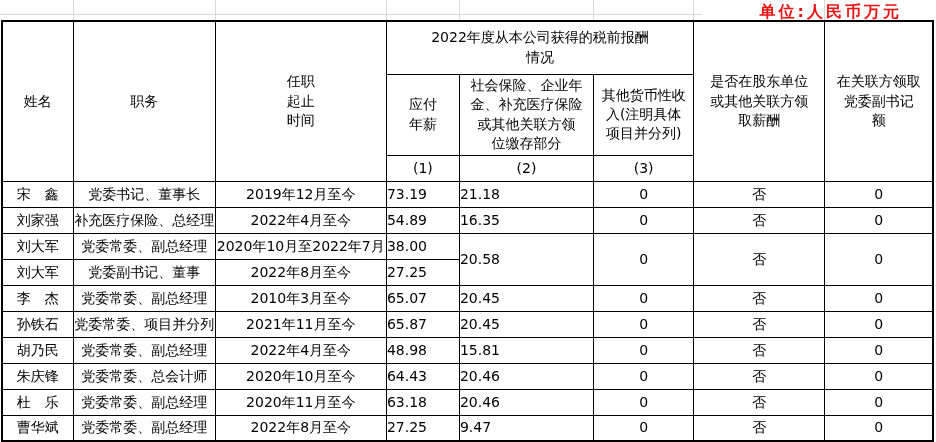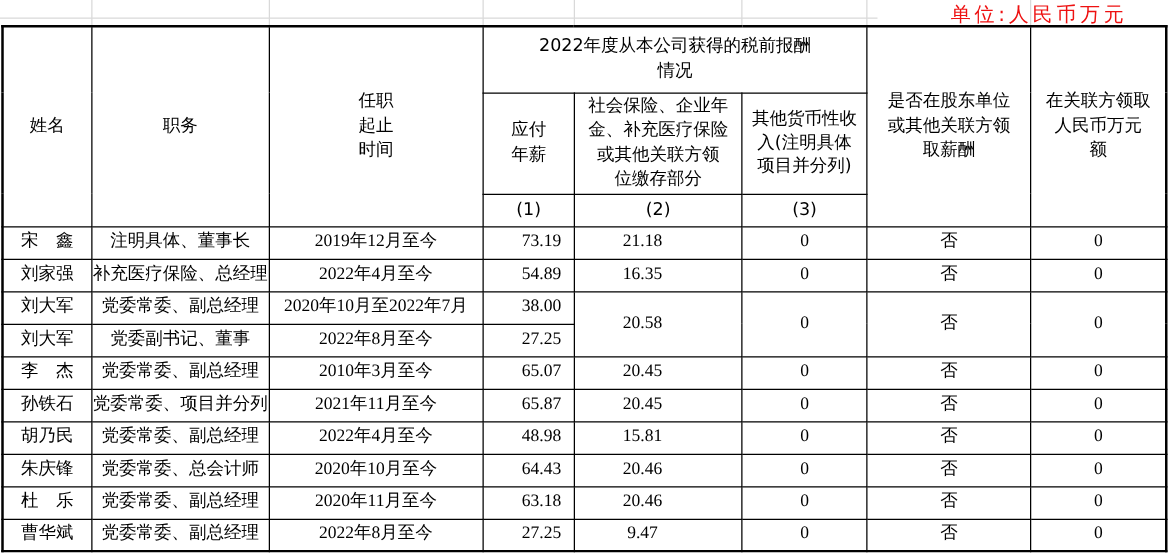--- a/index.html
+++ b/index.html
@@ -8,21 +8,21 @@
     position: relative;
     background: #ffffff;
     overflow: hidden;
     font-family: "DejaVu Sans", sans-serif;
     color: #000000;
   }
   
   .topbar {
     position: absolute;
     left: 0; top: 0;
-    width: 936px; height: 20px;
+    width: 936px; height: 20px; font-weight: bold;
   }
   .unit-label {
     position: absolute;
     top: 2px; right: 34px;
     font-size: 16px;
     letter-spacing: 3px;
     white-space: nowrap;
   }
   .hgrid {
     position: absolute;
@@ -54,31 +54,31 @@
     padding: 0;
     line-height: 1.35;
     white-space: nowrap;
     overflow: hidden;
   }
   .report th.pre {
     white-space: pre-line;
     line-height: 1.38;
   }
   .report td.num {
-    text-align: right;
+    text-align: left;
     padding-right: 10px;
   }
   .report td.num2 {
-    text-align: center;
+    text-align: left;
     padding-right: 25px;
   }
   tr.hrow-a  { height: 53px; }
   tr.hrow-b  { height: 81px; }
   tr.hrow-c  { height: 26px; }
-  tr.data    { height: 26px; font-family: Liberation Serif, serif; }
+  tr.data    { height: 26px; }
 </style>
 </head>
 <body>
 
 <div class="topbar">
   <div class="hgrid"></div>
   <div class="vstub" style="left:73px"></div>
   <div class="vstub" style="left:215px"></div>
   <div class="vstub" style="left:386px"></div>
   <div class="vstub" style="left:459px"></div>
@@ -106,21 +106,21 @@
     <th rowspan="3">职务</th>
     <th rowspan="3" class="pre">任职
 起止
 时间</th>
     <th colspan="3" class="pre">2022年度从本公司获得的税前报酬
 情况</th>
     <th rowspan="3" class="pre">是否在股东单位
 或其他关联方领
 取薪酬</th>
     <th rowspan="3" class="pre">在关联方领取
-人民币万元
+党委副书记
 额</th>
   </tr>
   <tr class="hrow-b">
     <th class="pre">应付
 年薪</th>
     <th class="pre">社会保险、企业年
 金、补充医疗保险
 或其他关联方领
 位缴存部分</th>
     <th class="pre">其他货币性收
@@ -128,21 +128,21 @@
 项目并分列)</th>
   </tr>
   <tr class="hrow-c">
     <th>(1)</th>
     <th>(2)</th>
     <th>(3)</th>
   </tr>
 
   <tr class="data">
     <td>宋　鑫</td>
-    <td>注明具体、董事长</td>
+    <td>党委书记、董事长</td>
     <td>2019年12月至今</td>
     <td class="num">73.19</td>
     <td class="num2">21.18</td>
     <td>0</td>
     <td>否</td>
     <td>0</td>
   </tr>
   <tr class="data">
     <td>刘家强</td>
     <td>补充医疗保险、总经理</td>

